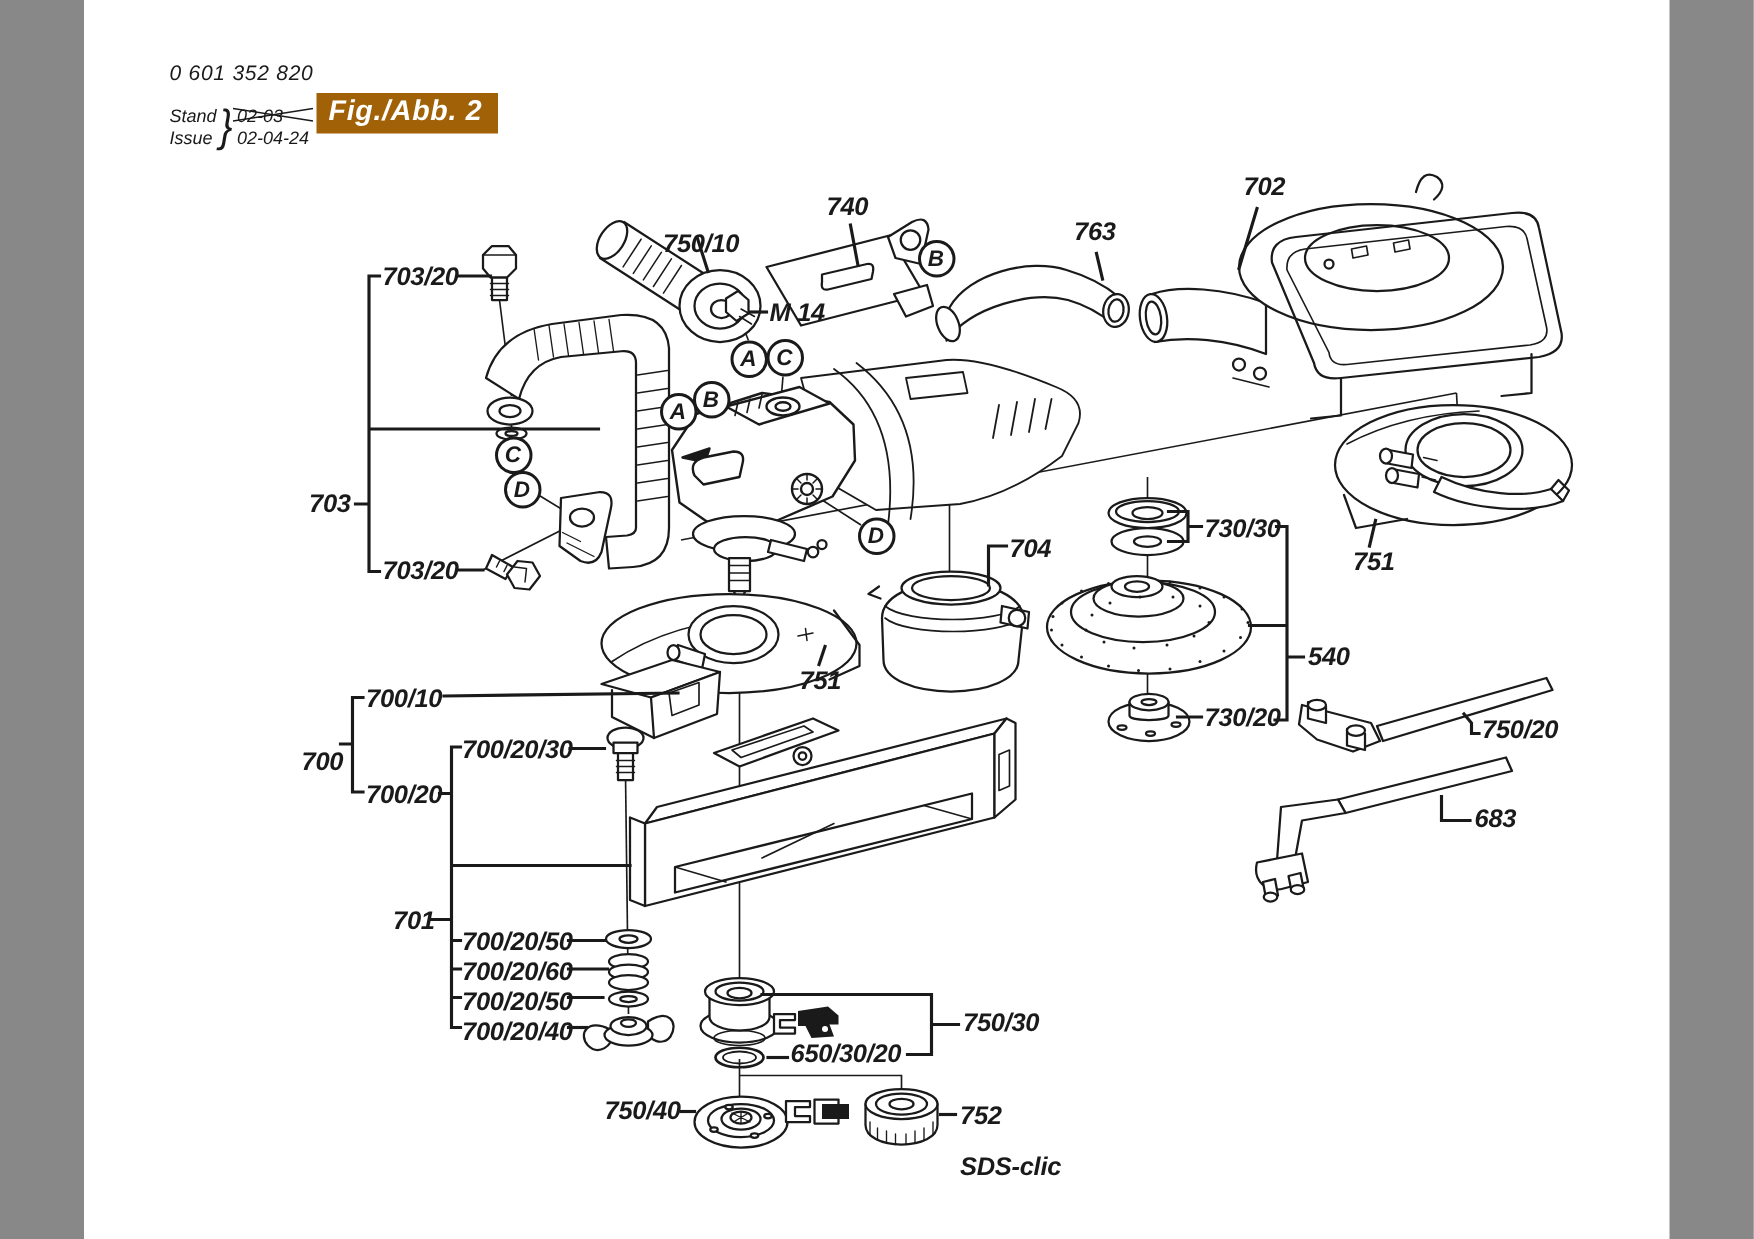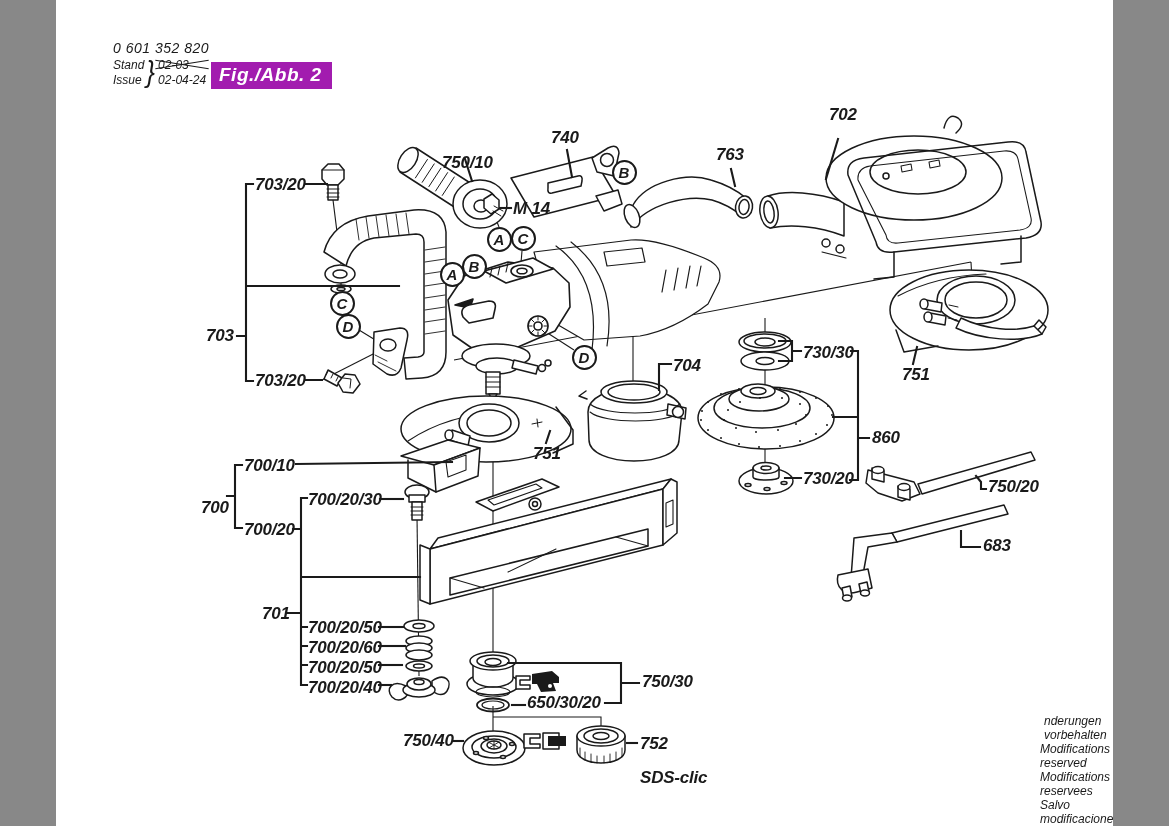--- a/index.html
+++ b/index.html
@@ -6,21 +6,21 @@
   html,body{margin:0;padding:0;background:#888;}
   .canvas{
     position:relative; width:1057px; height:826px; margin:0 auto;
     background:var(--paper); overflow:hidden;
     font-family:"Liberation Sans", sans-serif; color:var(--ink);font-style:italic;
   }
   svg.art{position:absolute;left:0;top:0;color:var(--ink);}
   
   .header{position:absolute;left:57px;top:40px;}
   .part-number{font-size:14px;letter-spacing:0.5px;}
-  .rev-block{display:flex;align-items:center;margin-top:1px;}
+  .rev-block{display:flex;align-items:center;margin-top:13px;}
   .rev-labels,.rev-values{display:flex;flex-direction:column;font-size:12px;line-height:15px;}
   .rev-brace{font-size:26px;font-weight:400;margin:0 3px 0 2px;transform:scaleY(1.15);}
   .struck{position:relative;display:inline-block;}
   .struck::before,.struck::after{
     content:"";position:absolute;left:-3px;right:-3px;top:46%;
     border-top:1.6px solid var(--ink);
   }
   .struck::before{transform:rotate(9deg);}
   .struck::after{transform:rotate(-9deg);}
   .fig-box{
@@ -418,35 +418,35 @@
         <span>Stand</span>
         <span>Issue</span>
       </div>
       <div class="rev-brace">}</div>
       <div class="rev-values">
         <span class="struck">02-03</span>
         <span>02-04-24</span>
       </div>
     </div>
   </div>
-  <div class="fig-box" style="background: #a21caf; color: rgb(255, 255, 255);">Fig./Abb. 2</div>
+  <div class="fig-box" style="background: #a16207; color: rgb(255, 255, 255);">Fig./Abb. 2</div>
 
   <div id="labels-layer">
       <span class="part-label" style="left: 386px; top: 154px; text-align: right;">750/10</span>
       <span class="part-label" style="left: 495px; top: 129px;">740</span>
       <span class="part-label" style="left: 660px; top: 146px;">763</span>
-      <span class="part-label" style="left: 773px; top: 106px;">702</span>
+      <span class="part-label" style="left: 773px; top: 116px;">702</span>
       <span class="part-label" style="left: 199px; top: 176px;">703/20</span>
       <span class="part-label" style="left: 457px; top: 200px;">M 14</span>
       <span class="part-label" style="left: 150px; top: 327px;">703</span>
       <span class="part-label" style="left: 199px; top: 372px;">703/20</span>
       <span class="part-label" style="left: 617px; top: 357px;">704</span>
       <span class="part-label" style="left: 747px; top: 344px;">730/30</span>
       <span class="part-label" style="left: 846px; top: 366px;">751</span>
-      <span class="part-label" style="left: 816px; top: 429px;">860</span>
+      <span class="part-label" style="left: 816px; top: 429px;">540</span>
       <span class="part-label" style="left: 477px; top: 445px;">751</span>
       <span class="part-label" style="left: 188px; top: 457px;">700/10</span>
       <span class="part-label" style="left: 145px; top: 489px; margin-top: 10px;">700</span>
       <span class="part-label" style="left: 252px; top: 491px;">700/20/30</span>
       <span class="part-label" style="left: 188px; top: 521px;">700/20</span>
       <span class="part-label" style="left: 747px; top: 470px; text-align: center;">730/20</span>
       <span class="part-label" style="left: 932px; top: 478px;">750/20</span>
       <span class="part-label" style="left: 927px; top: 537px;">683</span>
       <span class="part-label" style="left: 206px; top: 605px;">701</span>
       <span class="part-label" style="left: 252px; top: 619px;">700/20/50</span>
@@ -461,19 +461,13 @@
       <span class="callout" style="left: 555.5px; top: 159.5px;">B</span>
       <span class="callout" style="left: 430.5px; top: 226.5px;">A</span>
       <span class="callout" style="left: 454.5px; top: 225.5px;">C</span>
       <span class="callout" style="left: 383.5px; top: 261.5px;">A</span>
       <span class="callout" style="left: 405.5px; top: 253.5px;">B</span>
       <span class="callout" style="left: 273.5px; top: 290.5px;">C</span>
       <span class="callout" style="left: 279.5px; top: 313.5px;">D</span>
       <span class="callout" style="left: 515.5px; top: 344.5px;">D</span>
     </div>
 
-  <div class="footer">
-    <div>nderungen vorbehalten</div>
-    <div>Modifications reserved</div>
-    <div>Modifications reservees</div>
-    <div>Salvo modificaciones</div>
-  </div>
 </div>
 
 </body></html>

